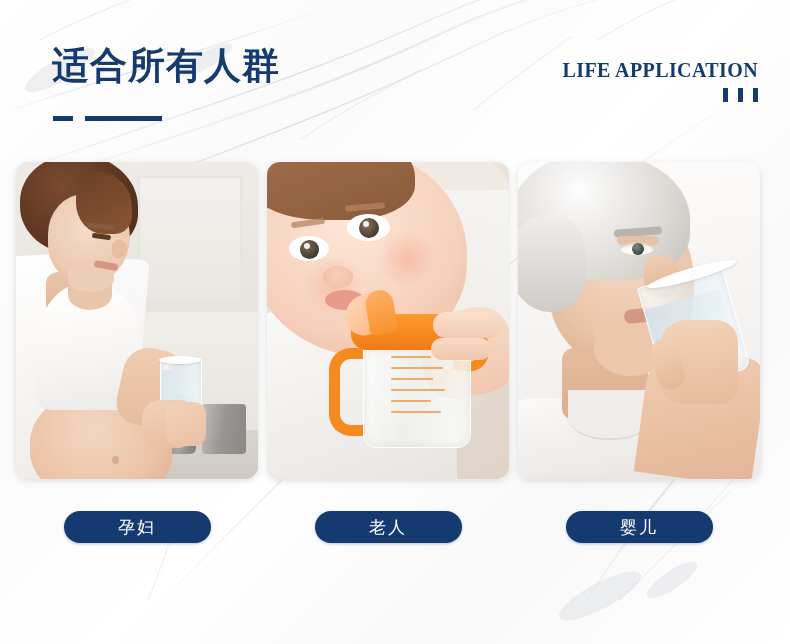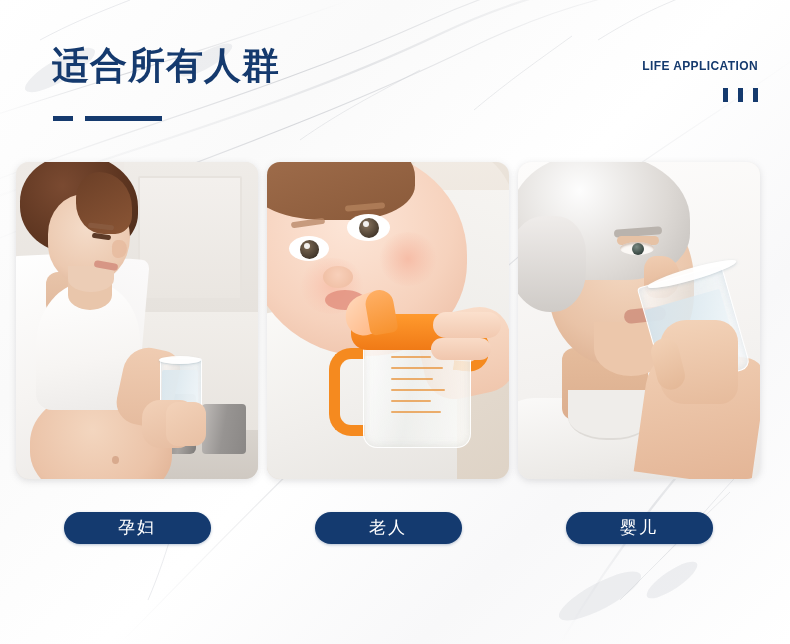--- a/index.html
+++ b/index.html
@@ -3,40 +3,40 @@
 <meta charset="utf-8">
 <style>
   html,body{margin:0;padding:0;}
   body{
     width:790px;height:644px;overflow:hidden;position:relative;
     font-family:"Liberation Sans","DejaVu Sans",sans-serif;
     background:#fdfdfd;
   }
 
   
-  #page{position:absolute;inset:0;overflow:hidden;}
+  #page{position:absolute;inset:0;overflow:hidden;font-family:Liberation Serif, serif;}
   .marble-base{
     position:absolute;inset:0;
     background:
       linear-gradient(135deg,#ffffff 0%,#fafafa 28%,#ffffff 52%,#f8f8f9 74%,#ffffff 100%);
   }
 
   
   .title{
     position:absolute;left:52px;top:45px;
     font-size:37px;font-weight:bold;letter-spacing:1px;
     color:#153a6e;line-height:1.12;white-space:nowrap;
   }
   .rule{position:absolute;left:53px;top:116px;height:5px;}
   .rule-short{position:absolute;left:0;top:0;width:20px;height:5px;background:#153a6e;}
   .rule-long{position:absolute;left:32px;top:0;width:77px;height:5px;background:#153a6e;}
 
   .life{
     position:absolute;right:32px;top:59px;
-    font-size:12px;font-weight:bold;letter-spacing:.4px;
+    font-size:20px;font-weight:bold;letter-spacing:.4px;
     color:#153a6e;white-space:nowrap;
   }
   .dots{position:absolute;right:32px;top:88px;height:14px;display:flex;gap:10px;}
   .dots i{display:block;width:5px;height:14px;background:#153a6e;}
 
   
   .cards{position:absolute;left:16px;top:162px;width:744px;height:317px;
          display:flex;justify-content:space-between;}
   .card{
     position:relative;width:242px;height:317px;border-radius:13px;overflow:hidden;
@@ -203,21 +203,21 @@
     box-shadow:inset 0 0 10px rgba(185,200,210,.45);
     transform:rotate(-16deg);}
   .e-water{position:absolute;left:136px;top:136px;width:78px;height:80px;border-radius:2px 2px 8px 8px;
     background:linear-gradient(110deg,rgba(206,224,234,.8),rgba(240,247,250,.65));
     transform:rotate(-16deg);}
   .e-grim{position:absolute;left:128px;top:106px;width:92px;height:12px;border-radius:50%;
     background:rgba(255,255,255,.94);box-shadow:0 1px 3px rgba(170,185,195,.5);transform:rotate(-16deg);}
 
   
   .labels{position:absolute;left:16px;top:511px;width:744px;height:33px;
-          display:flex;justify-content:space-between;align-items:center;}
+          display:flex;justify-content:space-between;}
   .pill{
     width:147px;height:32px;border-radius:16px;background:#143a6f;
     display:flex;align-items:center;justify-content:center;
     color:#fff;font-size:17px;letter-spacing:2px;
     box-shadow:0 1px 3px rgba(20,58,111,.3);
   }
   .pill-wrap{width:242px;display:flex;justify-content:center;}
 </style>
 </head>
 <body>

